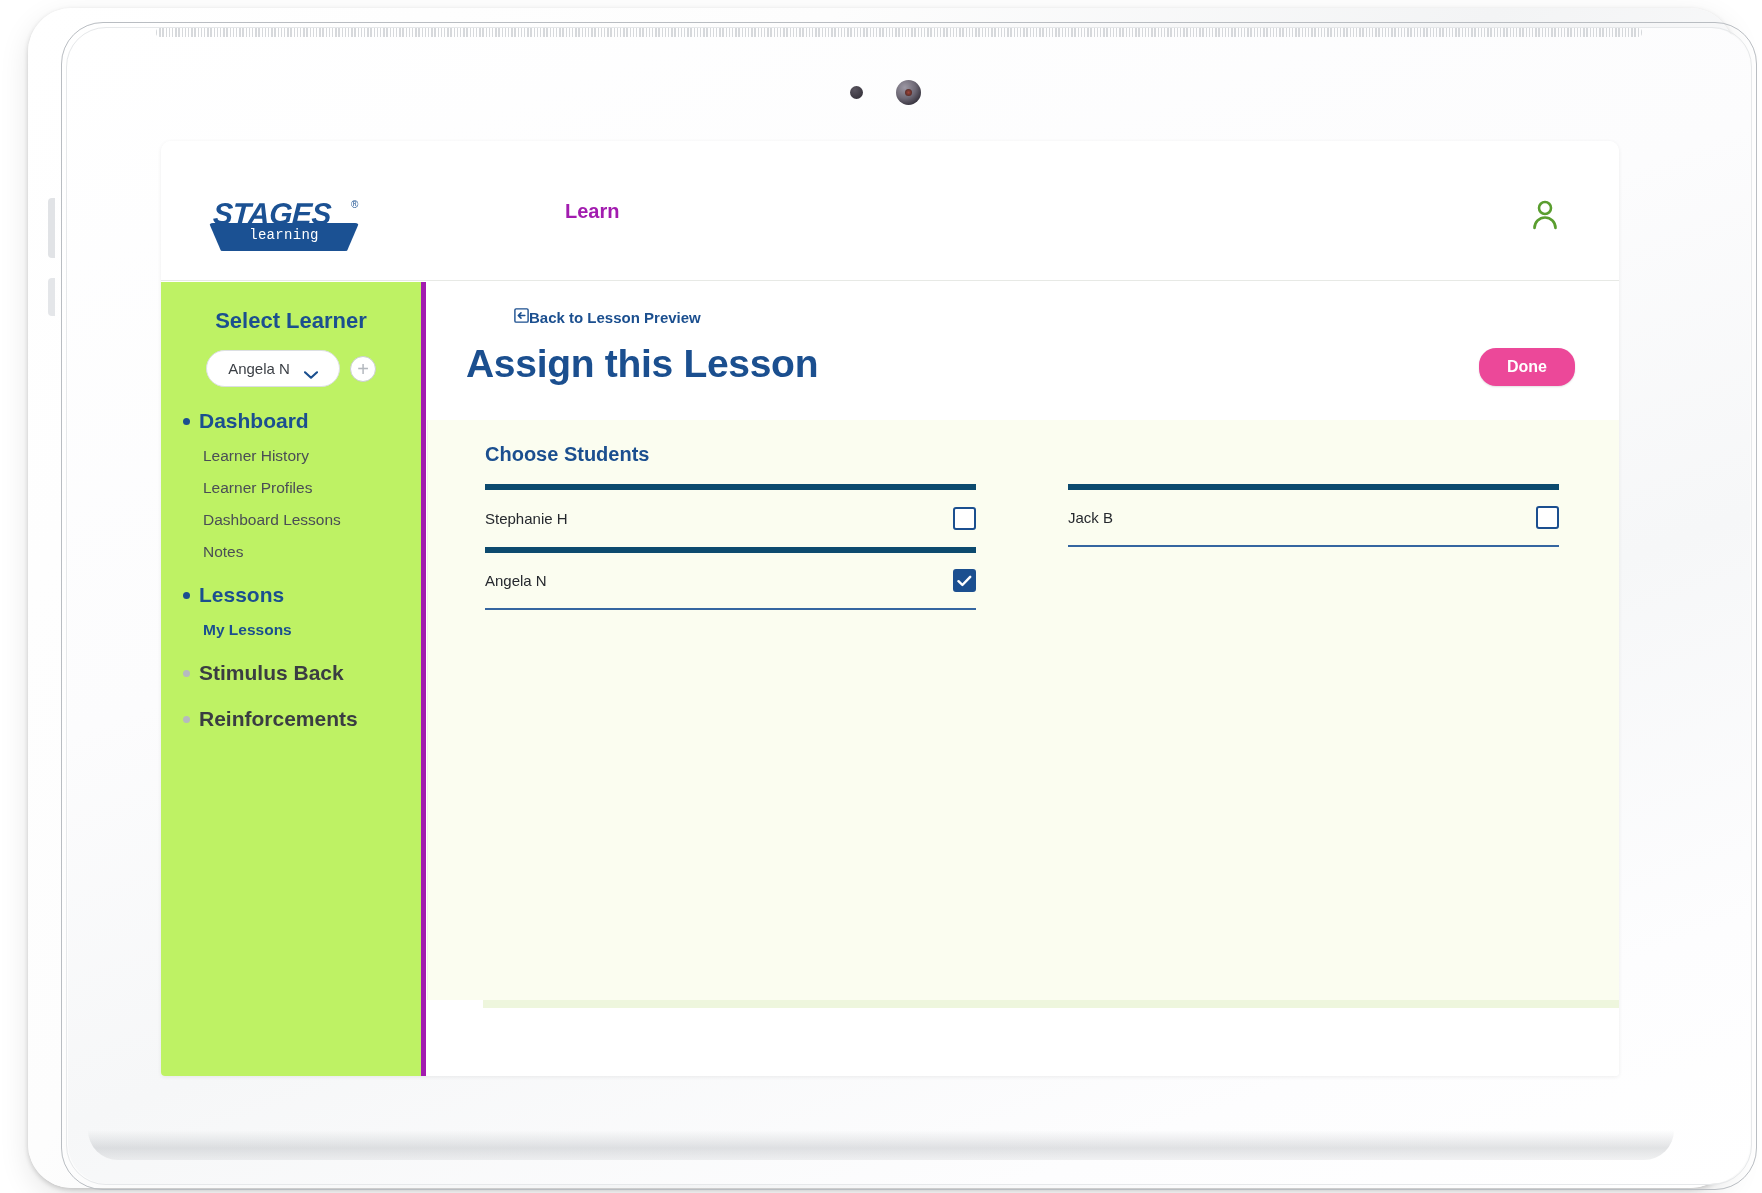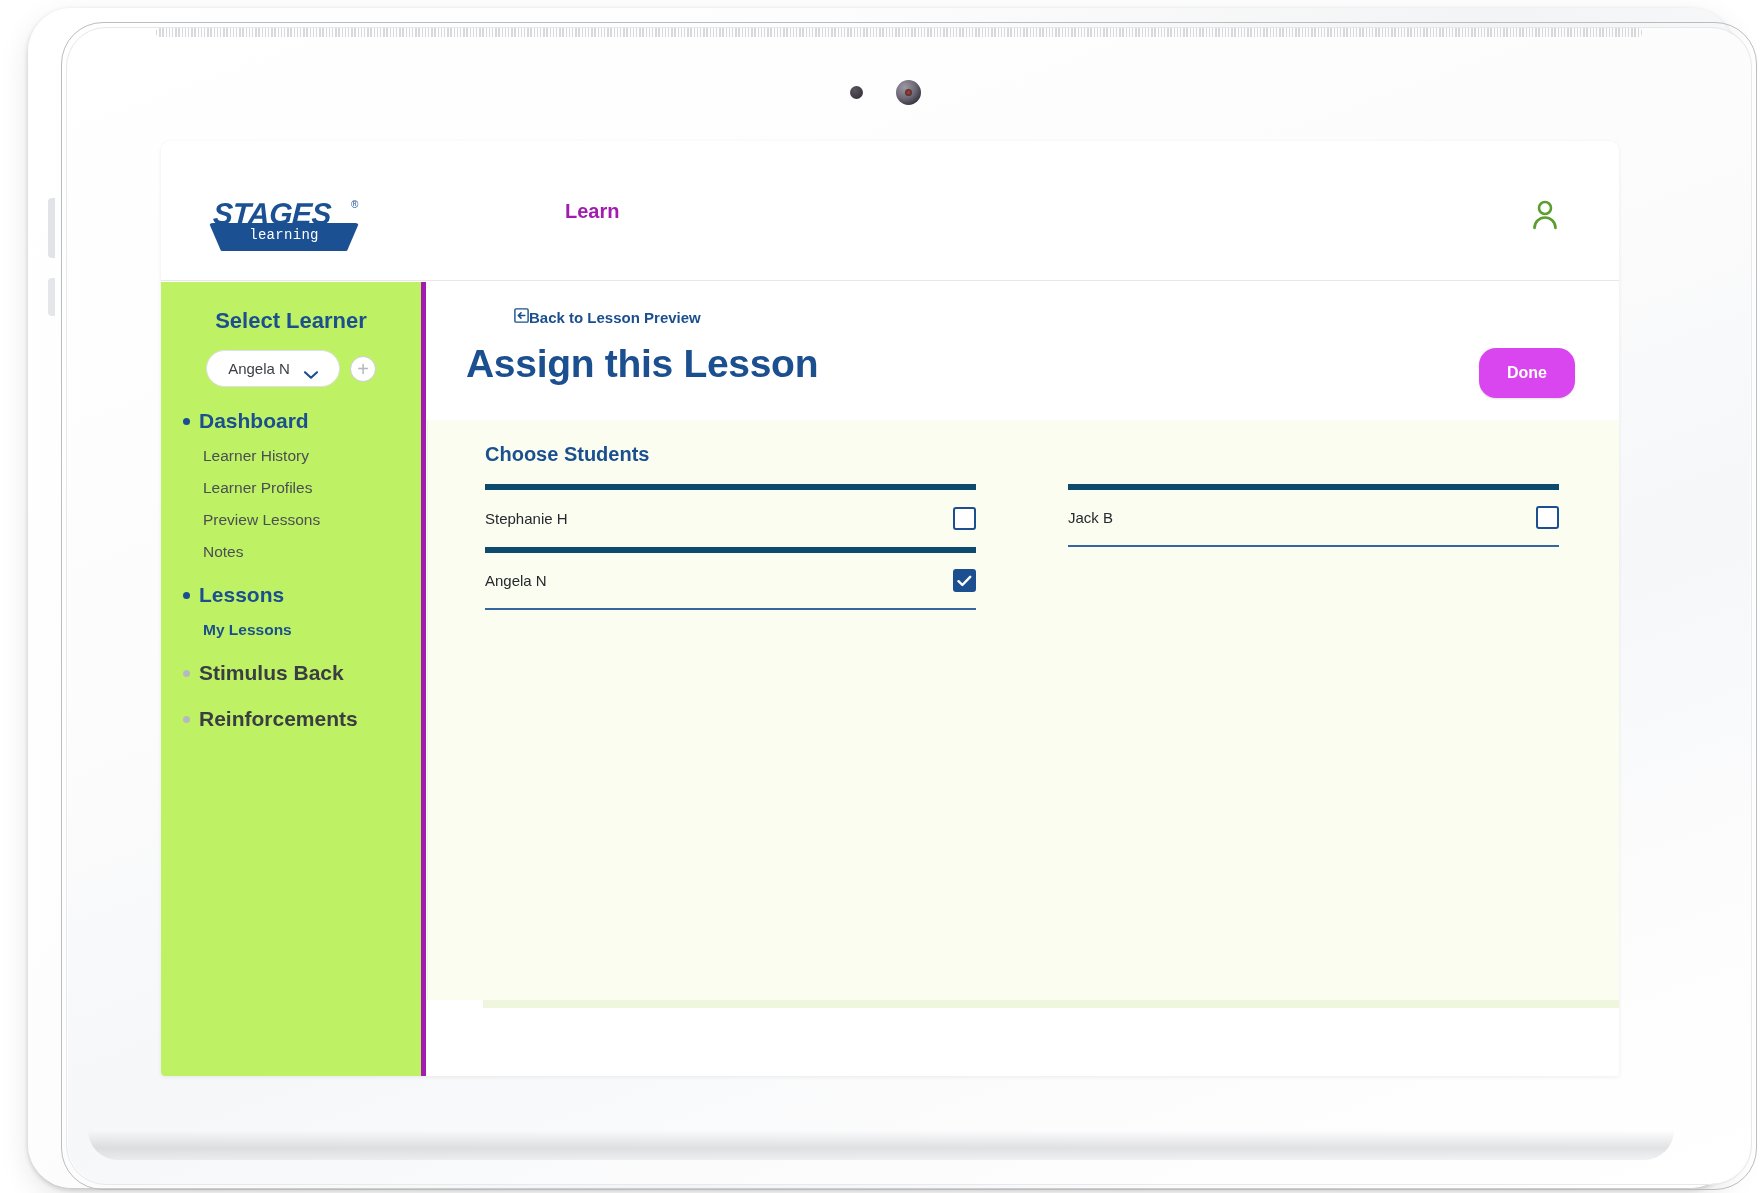--- a/index.html
+++ b/index.html
@@ -212,22 +212,22 @@
     cursor:pointer;
     margin-left:47px;
   }
   #page-title {
     position:absolute; left:40px; top:60px;
     font-size:39px; font-weight:bold; color:#1b4f8f;
     letter-spacing:-.3px;
   }
   #done-button {
     position:absolute; right:44px; top:66px;
-    width:96px; height:50px; border-radius:17px;
-    background:#d946ef; color:#ffffff;
+    width:96px; height:38px; border-radius:17px;
+    background:#ec4899; color:#ffffff;
     font-size:16px; font-weight:bold;
     display:flex; align-items:center; justify-content:center;
     cursor:pointer;
     box-shadow:0 1px 2px rgba(0,0,0,.12);
   }
   #content-panel {
     position:absolute; left:1px; top:138px; right:0; height:580px;
     background:#fbfdf0;
     border-left:1px solid #f0f2ea;
   }
@@ -322,21 +322,21 @@
           </div>
         </div>
 
         <div class="nav-group">
           <div class="nav-head active">
             <span class="bullet"></span>
             <span>Dashboard</span>
           </div>
           <div class="nav-sub">Learner History</div>
           <div class="nav-sub">Learner Profiles</div>
-          <div class="nav-sub">Preview Lessons</div>
+          <div class="nav-sub">Dashboard Lessons</div>
           <div class="nav-sub">Notes</div>
         </div>
 
         <div class="nav-group">
           <div class="nav-head active">
             <span class="bullet"></span>
             <span>Lessons</span>
           </div>
           <div class="nav-sub sel">My Lessons</div>
         </div>

